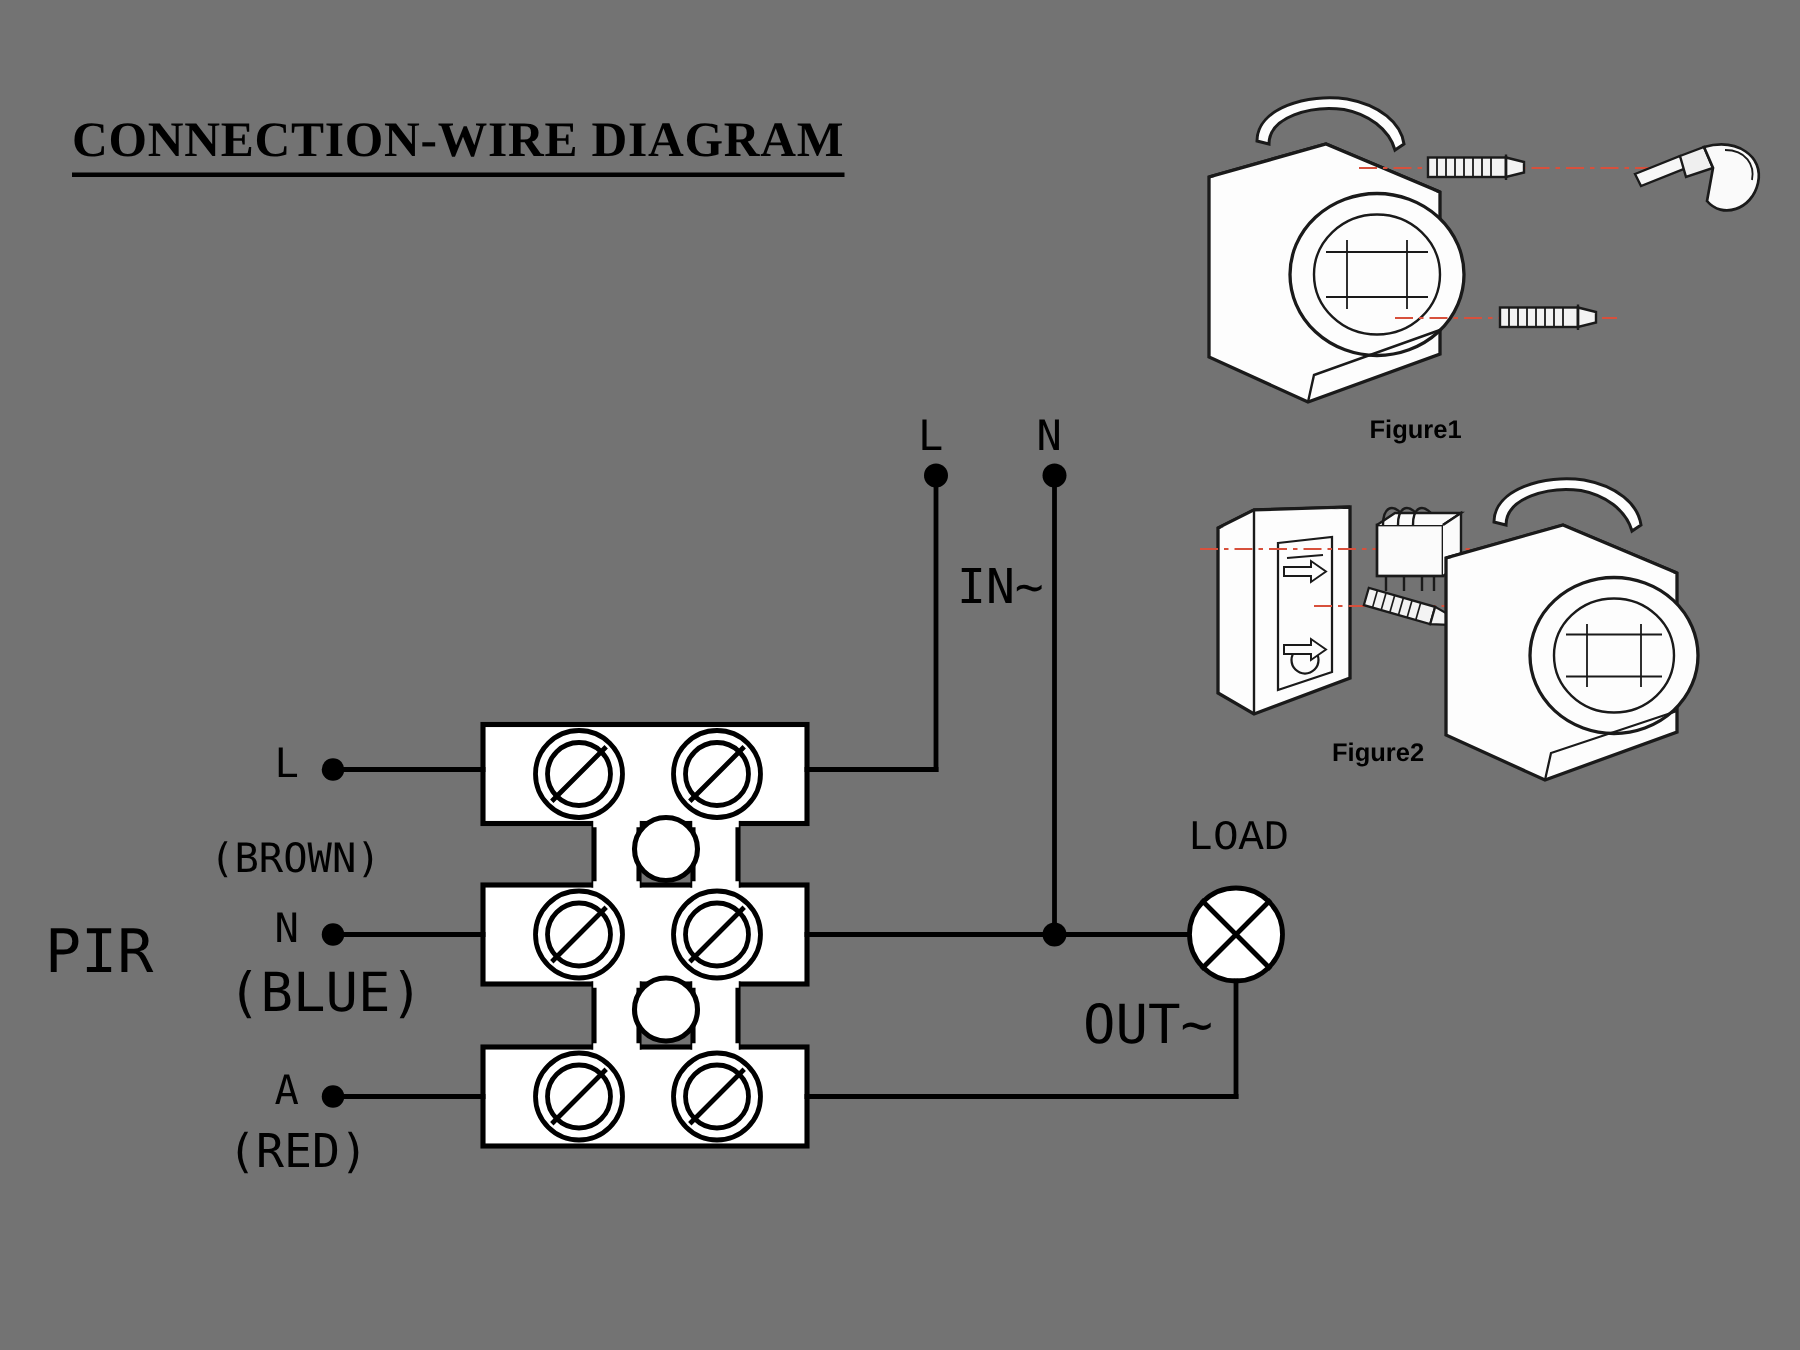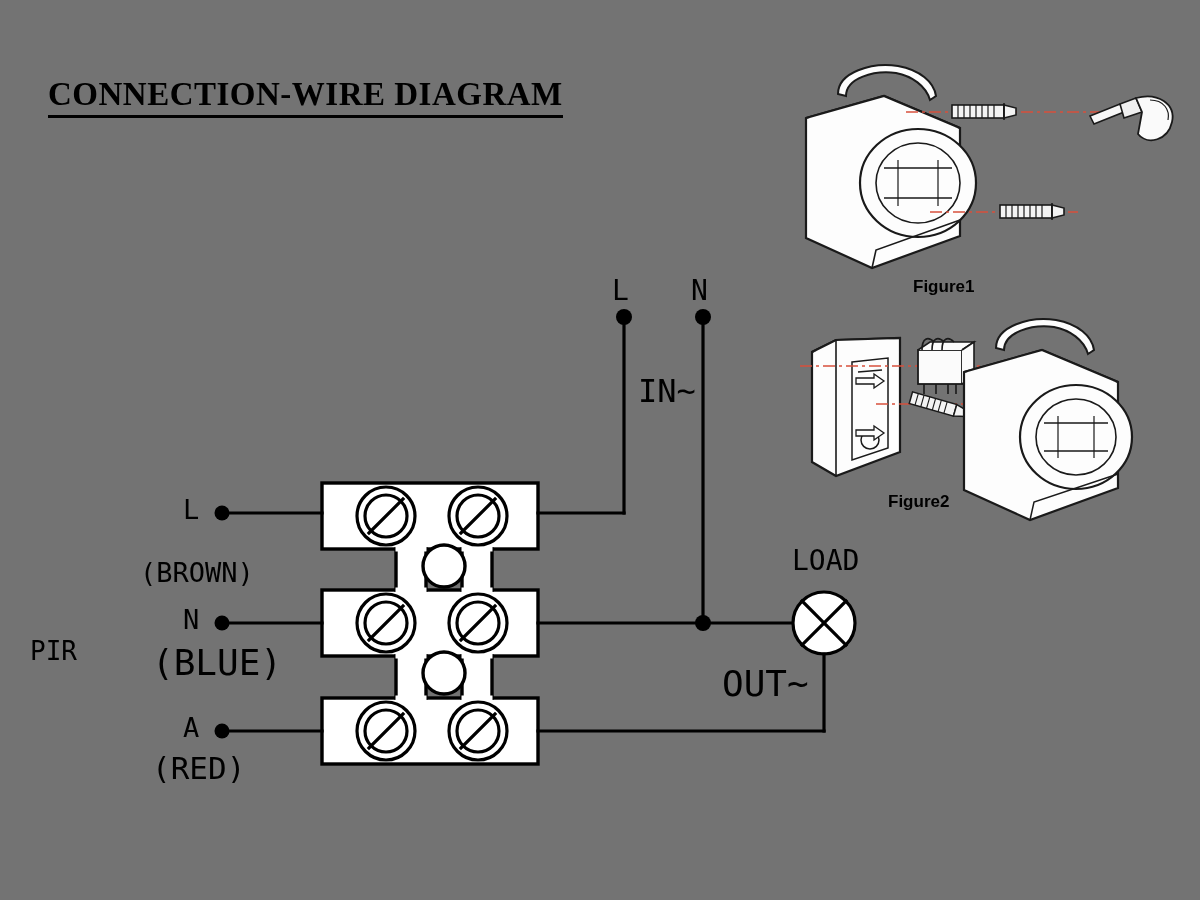--- a/index.html
+++ b/index.html
@@ -128,37 +128,37 @@
 
       <circle cx="824" cy="623" r="31" fill="#fff" stroke="#000" stroke-width="3.2"></circle>
       <line x1="802" y1="601" x2="846" y2="645" stroke="#000" stroke-width="3.2"></line>
       <line x1="846" y1="601" x2="802" y2="645" stroke="#000" stroke-width="3.2"></line>
 
       <line x1="538" y1="731" x2="824" y2="731" stroke="#000" stroke-width="3.2"></line>
       <line x1="824" y1="731" x2="824" y2="654" stroke="#000" stroke-width="3.2"></line>
     </g>
   </svg>
 
-  <div class="lbl mono" style="left:30px; top:636px; font-size:26px;">PIR</div>
+  <div class="lbl mono" style="left:30px; top:612px; font-size:40px;">PIR</div>
 
   <div class="lbl mono" style="left:183px; top:494px; font-size:27px;">L</div>
   <div class="lbl mono" style="left:140px; top:532px; font-size:27px;margin-top:25px;">(BROWN)</div>
 
   <div class="lbl mono" style="left:183px; top:604px; font-size:27px;">N</div>
   <div class="lbl mono" style="left:152px; top:642px; font-size:36px;">(BLUE)</div>
 
   <div class="lbl mono" style="left:183px; top:712px; font-size:27px;">A</div>
   <div class="lbl mono" style="left:152px; top:750px; font-size:31px;">(RED)</div>
 
   <div class="lbl mono" style="left:612px; top:274px; font-size:28px;">L</div>
   <div class="lbl mono" style="left:691px; top:274px; font-size:28px;">N</div>
 
   <div class="lbl mono" style="left:638px; top:372px; font-size:32px;">IN~</div>
   <div class="lbl mono" style="left:722px; top:663px; font-size:36px;">OUT~</div>
-  <div class="lbl mono" style="left:792px; top:544px; font-size:28px;">LOAD</div>
+  <div class="lbl mono" style="left:792px; top:544px; font-size:28px;font-family:Liberation Mono, monospace;">LOAD</div>
 
   <svg class="svglayer" viewBox="0 0 1200 900" style="pointer-events:none;">
     <g fill="none" stroke="#1a1a1a" stroke-width="2">
 
       <path d="M806 118 L806 238 L872 268 L960 236 L960 128 L884 96 Z" fill="#fdfdfd" stroke="#1a1a1a" stroke-width="2.2"></path>
       <path d="M806 118 L884 96 L960 128" fill="#fdfdfd" stroke="#1a1a1a" stroke-width="2.2"></path>
 
       <path d="M838 94 C838 72 872 62 898 66 C920 70 934 82 936 96 L930 100 C926 86 912 76 896 73 C874 70 846 78 846 96 Z" fill="#fdfdfd" stroke="#1a1a1a" stroke-width="2"></path>
 
       <ellipse cx="918" cy="183" rx="58" ry="54" fill="#fdfdfd" stroke="#1a1a1a" stroke-width="2.2"></ellipse>

